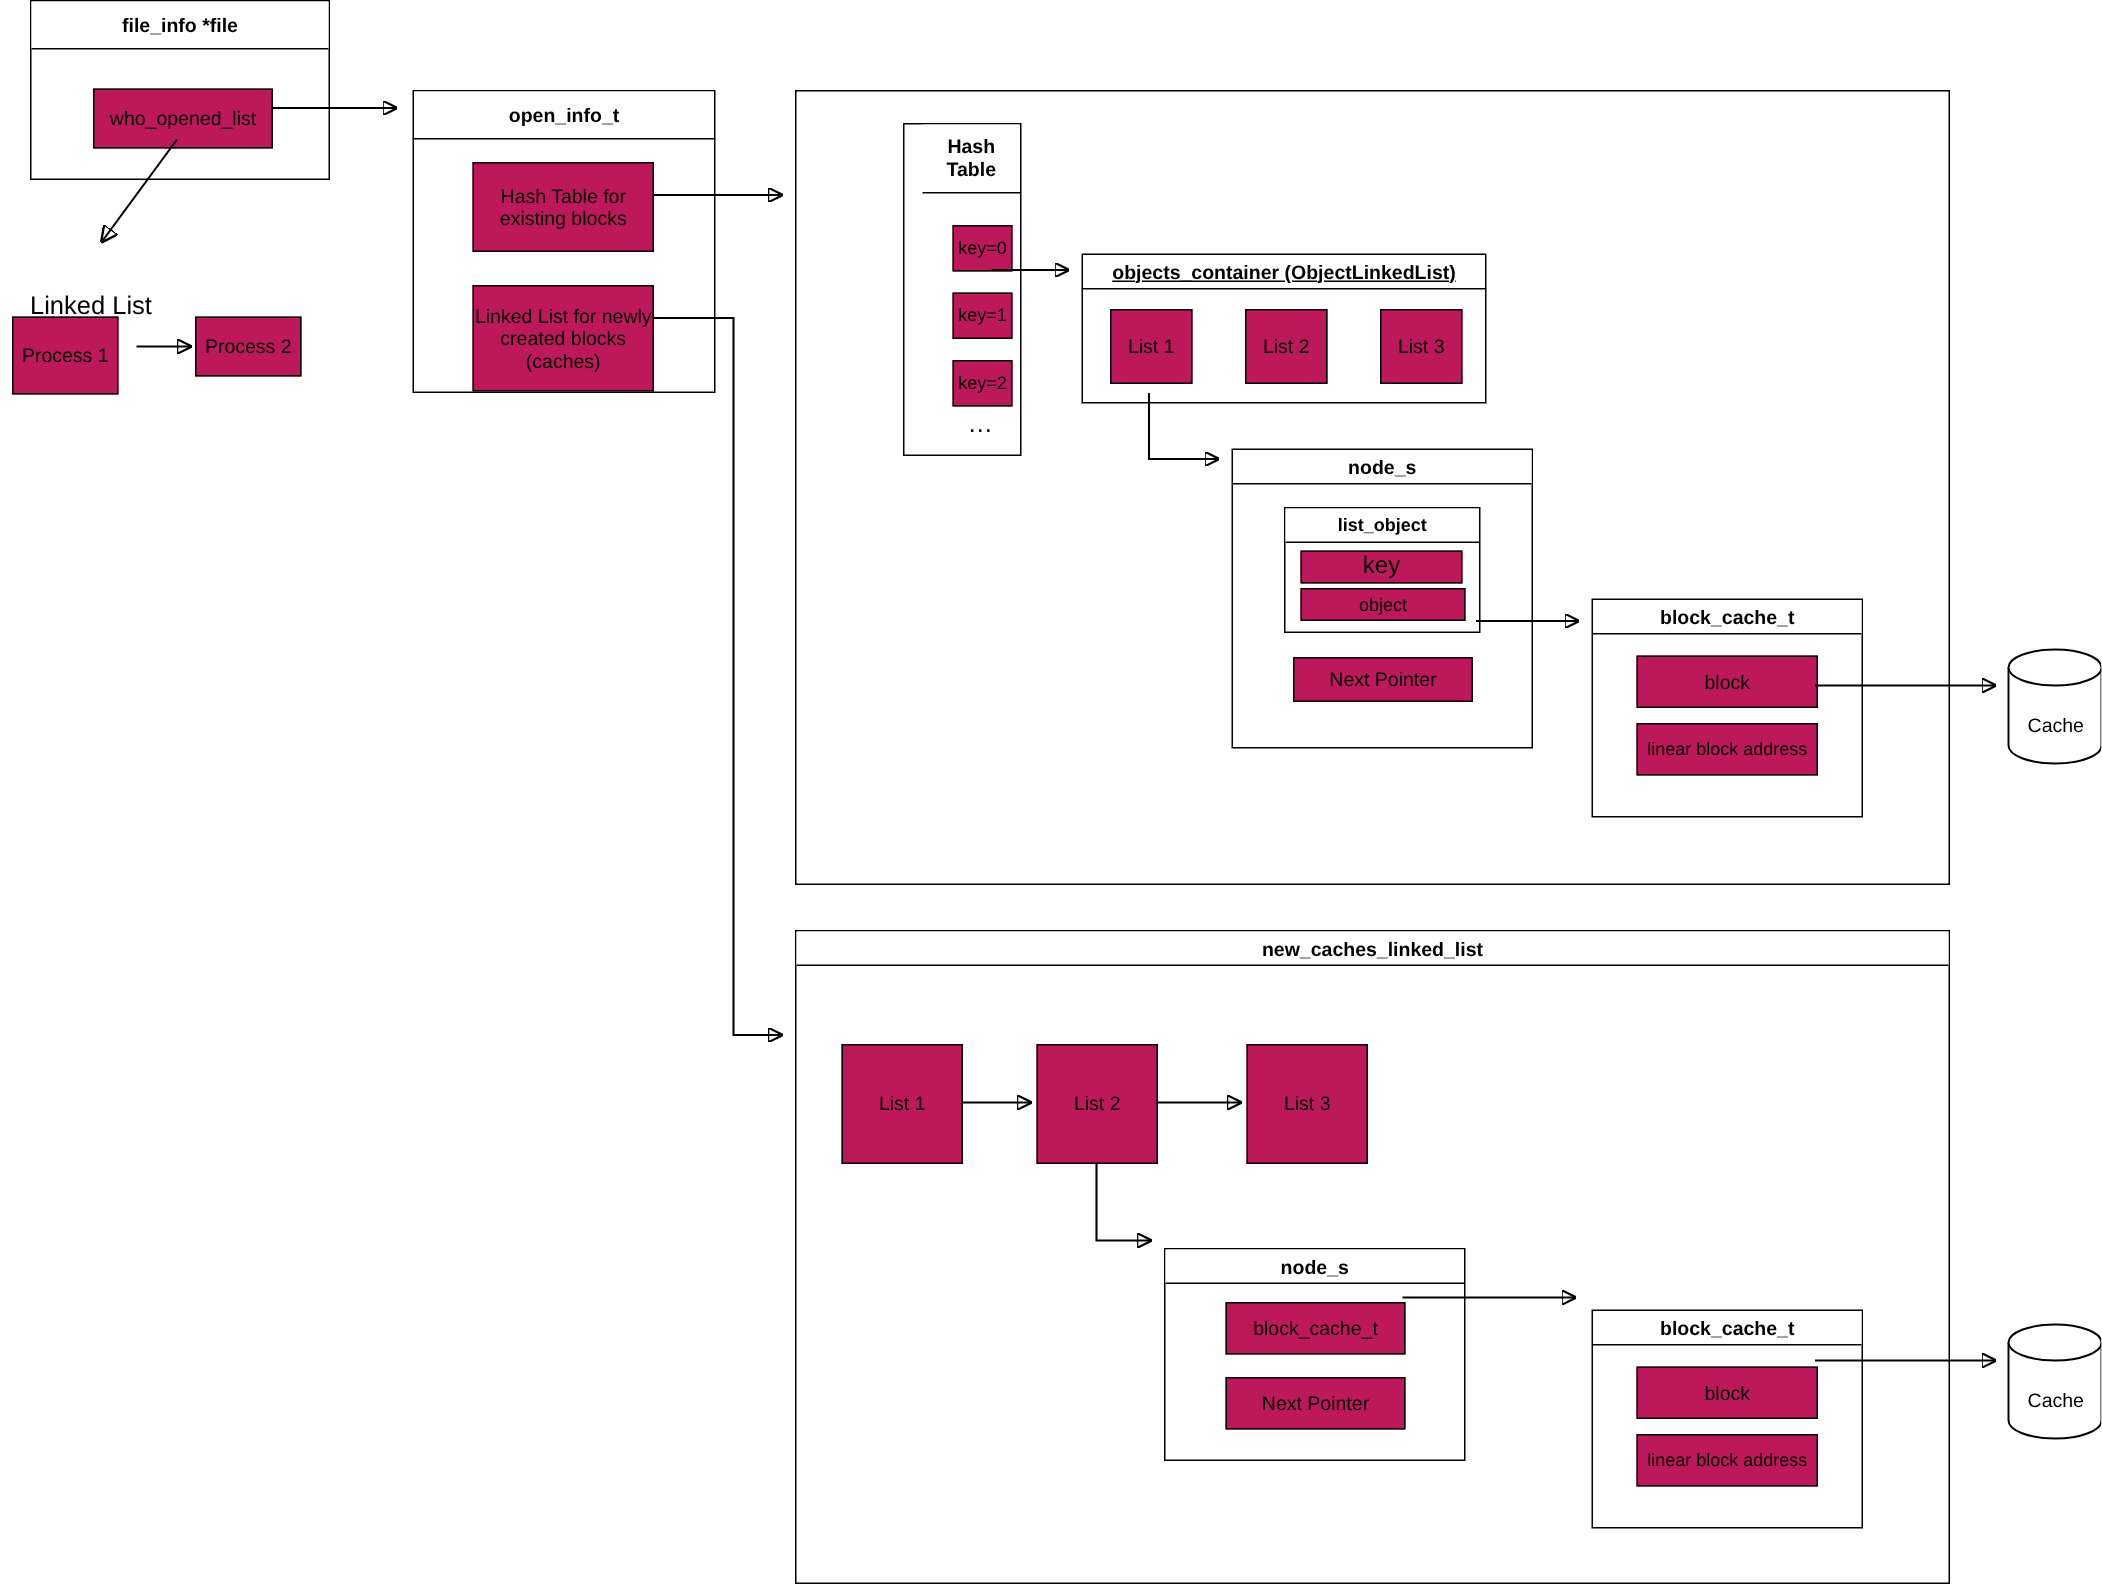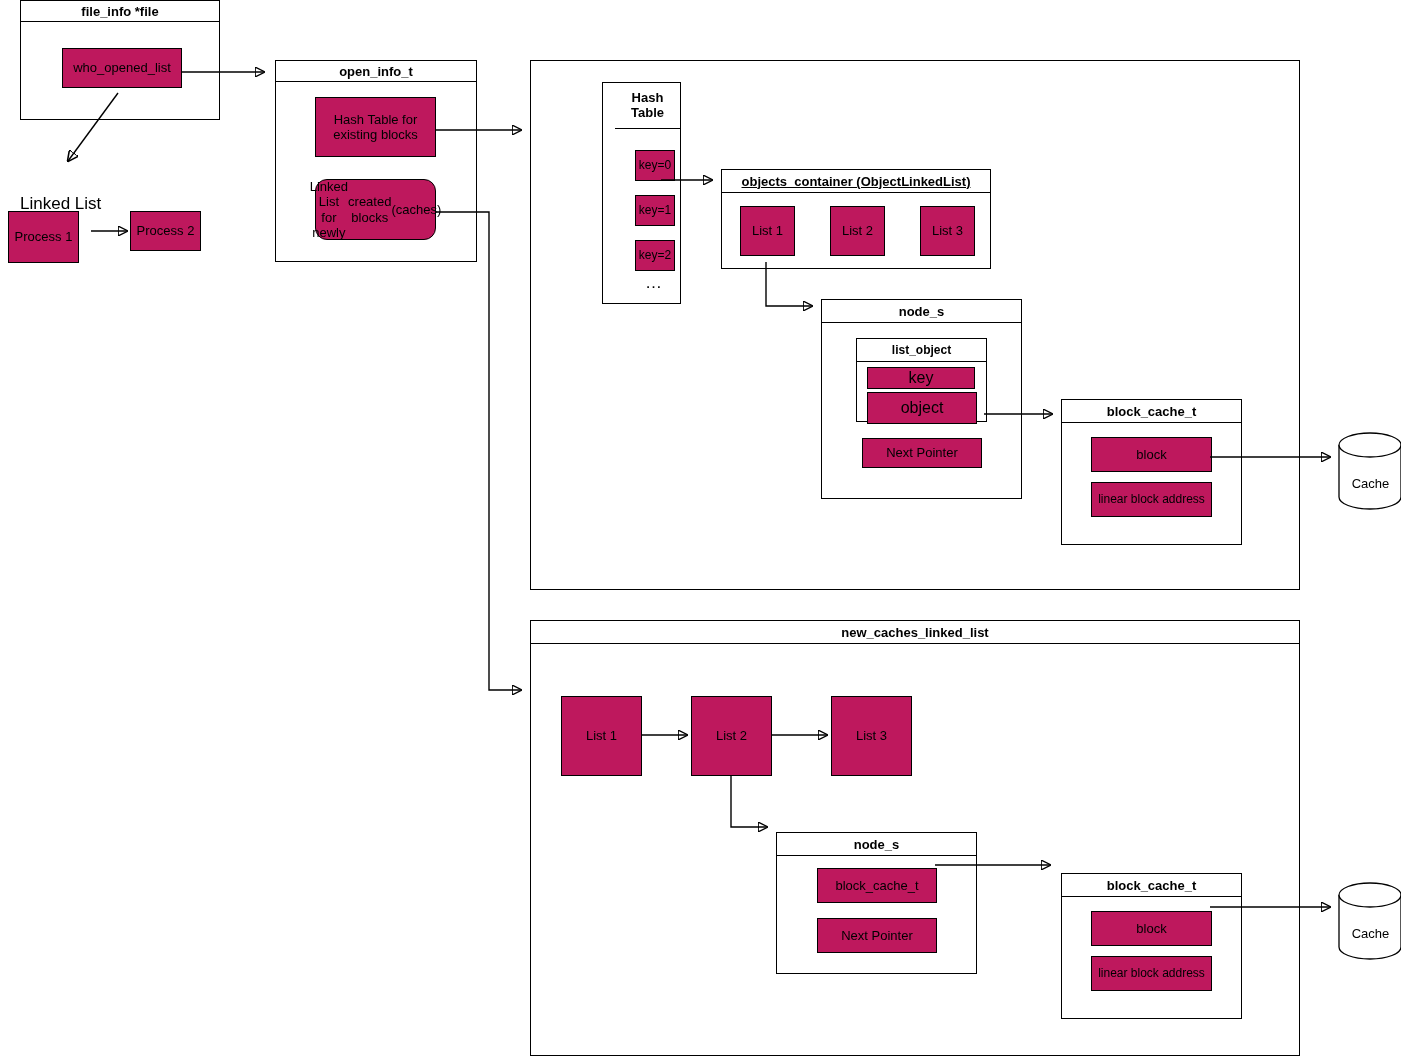--- a/index.html
+++ b/index.html
@@ -43,21 +43,21 @@
     font-weight:bold;
     font-size:13px;
     display:flex;
     align-items:center;
     justify-content:center;
     text-align:center;
     width:100%;
     background:#ffffff;
   }
   .titled > .body{position:relative;width:100%;}
-  .h25 > .hdr{height:21px;}
+  .h25 > .hdr{height:32px;}
   .h23 > .hdr{height:23px;}
   .h46 > .hdr{height:46px; line-height:1.15;}
   .z4{z-index:4;}
   .z5{z-index:5;}
   .z6{z-index:6;}
   .free-label{
     position:absolute;
     font-size:17px;
     color:#000000;
     z-index:3;
@@ -115,21 +115,21 @@
     <span>Process 2</span>
   </div>
 
   <div class="titled h25" style="left:275px; top:60px; width:202px; height:202px;">
     <div class="hdr">open_info_t</div>
     <div class="body" style="height:175px;">
       <div class="box" style="left:39px; top:15px; width:121px; height:60px; flex-direction:column;">
         <span>Hash Table for</span>
         <span>existing blocks</span>
       </div>
-      <div class="box" style="left:39px; top:97px; width:121px; height:61px; flex-direction:row;border-radius:12px;">
+      <div class="box" style="left:39px; top:97px; width:121px; height:71px; flex-direction:column;">
         <span>Linked List for newly</span>
         <span>created blocks</span>
         <span>(caches)</span>
       </div>
     </div>
   </div>
 
   <div class="titled h23" style="left:530px; top:60px; width:770px; height:530px;">
     <div class="body" style="height:505px;">
 
@@ -170,21 +170,21 @@
       <div class="titled h23 z4" style="left:290px; top:238px; width:201px; height:200px;">
         <div class="hdr">node_s</div>
         <div class="body" style="height:175px;">
 
           <div class="titled h23 z5" style="left:34px; top:15px; width:131px; height:84px;">
             <div class="hdr" style="font-size:12px;">list_object</div>
             <div class="body" style="height:59px;">
               <div class="box z6" style="left:10px; top:5px; width:108px; height:22px; font-size:16px;">
                 <span>key</span>
               </div>
-              <div class="box z6" style="left:10px; top:30px; width:110px; height:32px; font-size:16px;justify-content:center;">
+              <div class="box z6" style="left:10px; top:30px; width:110px; height:22px; font-size:12px;justify-content:center;">
                 <span>object</span>
               </div>
             </div>
           </div>
 
           <div class="box z5" style="left:40px; top:115px; width:120px; height:30px;">
             <span>Next Pointer</span>
           </div>
         </div>
       </div>

